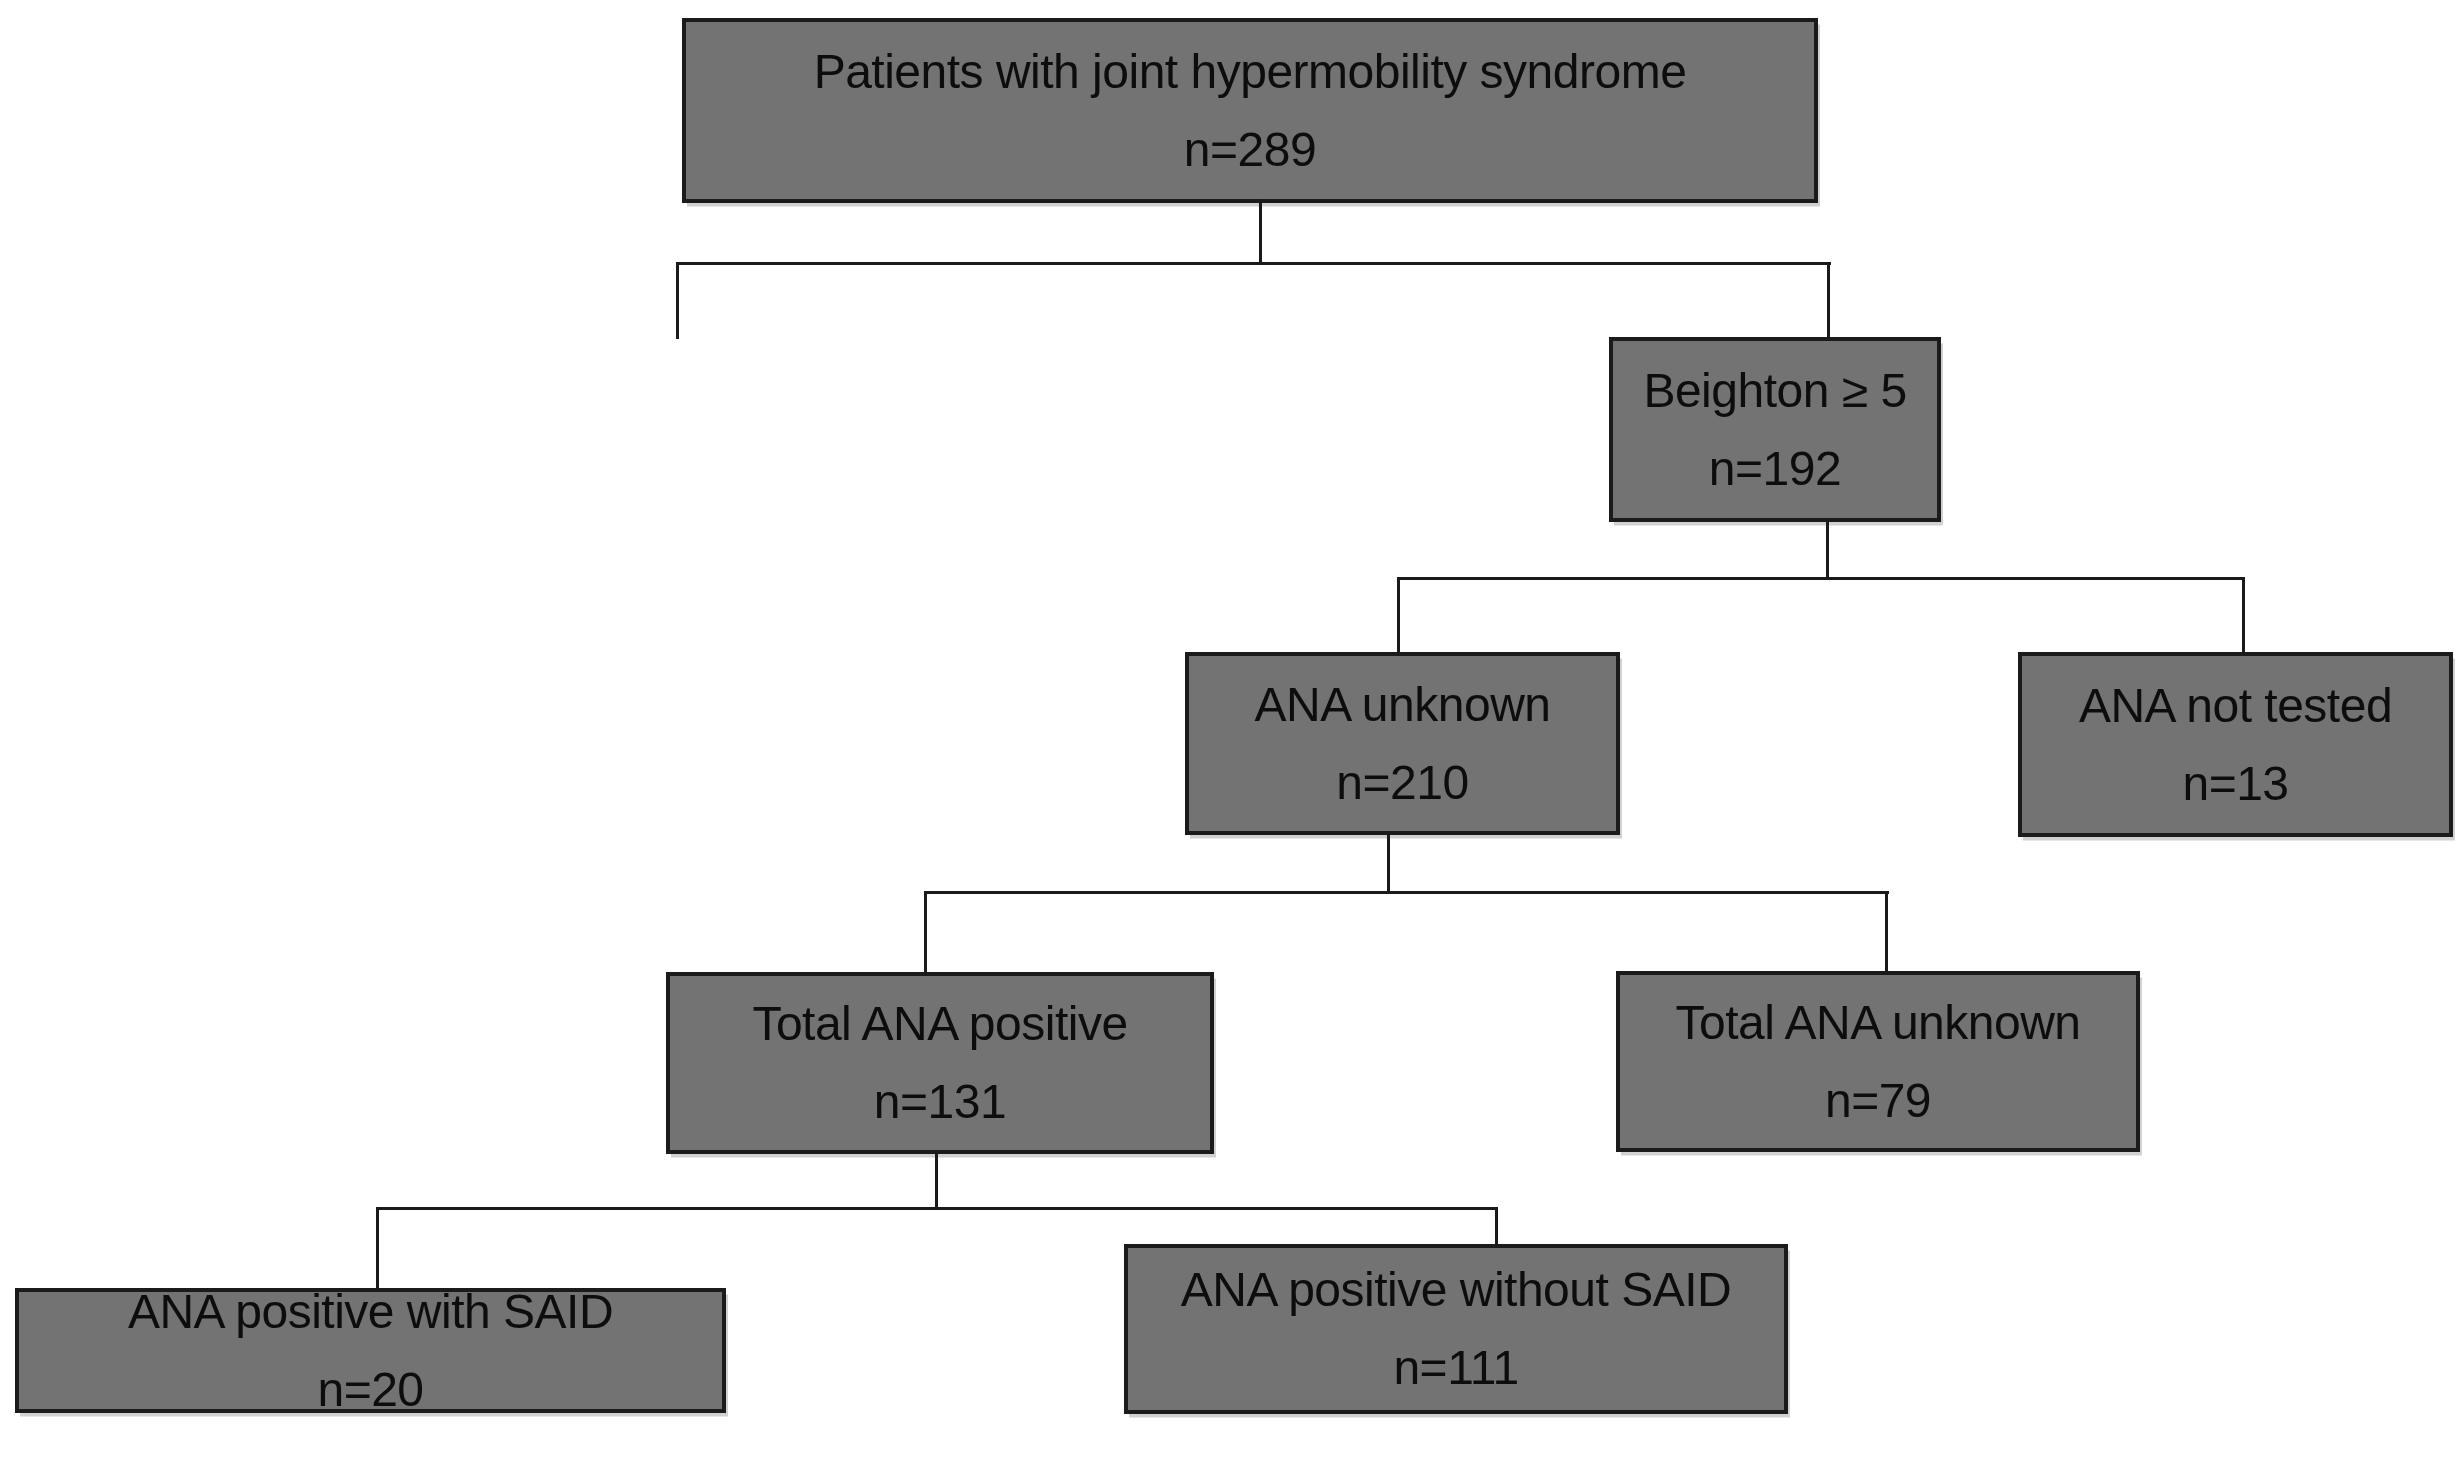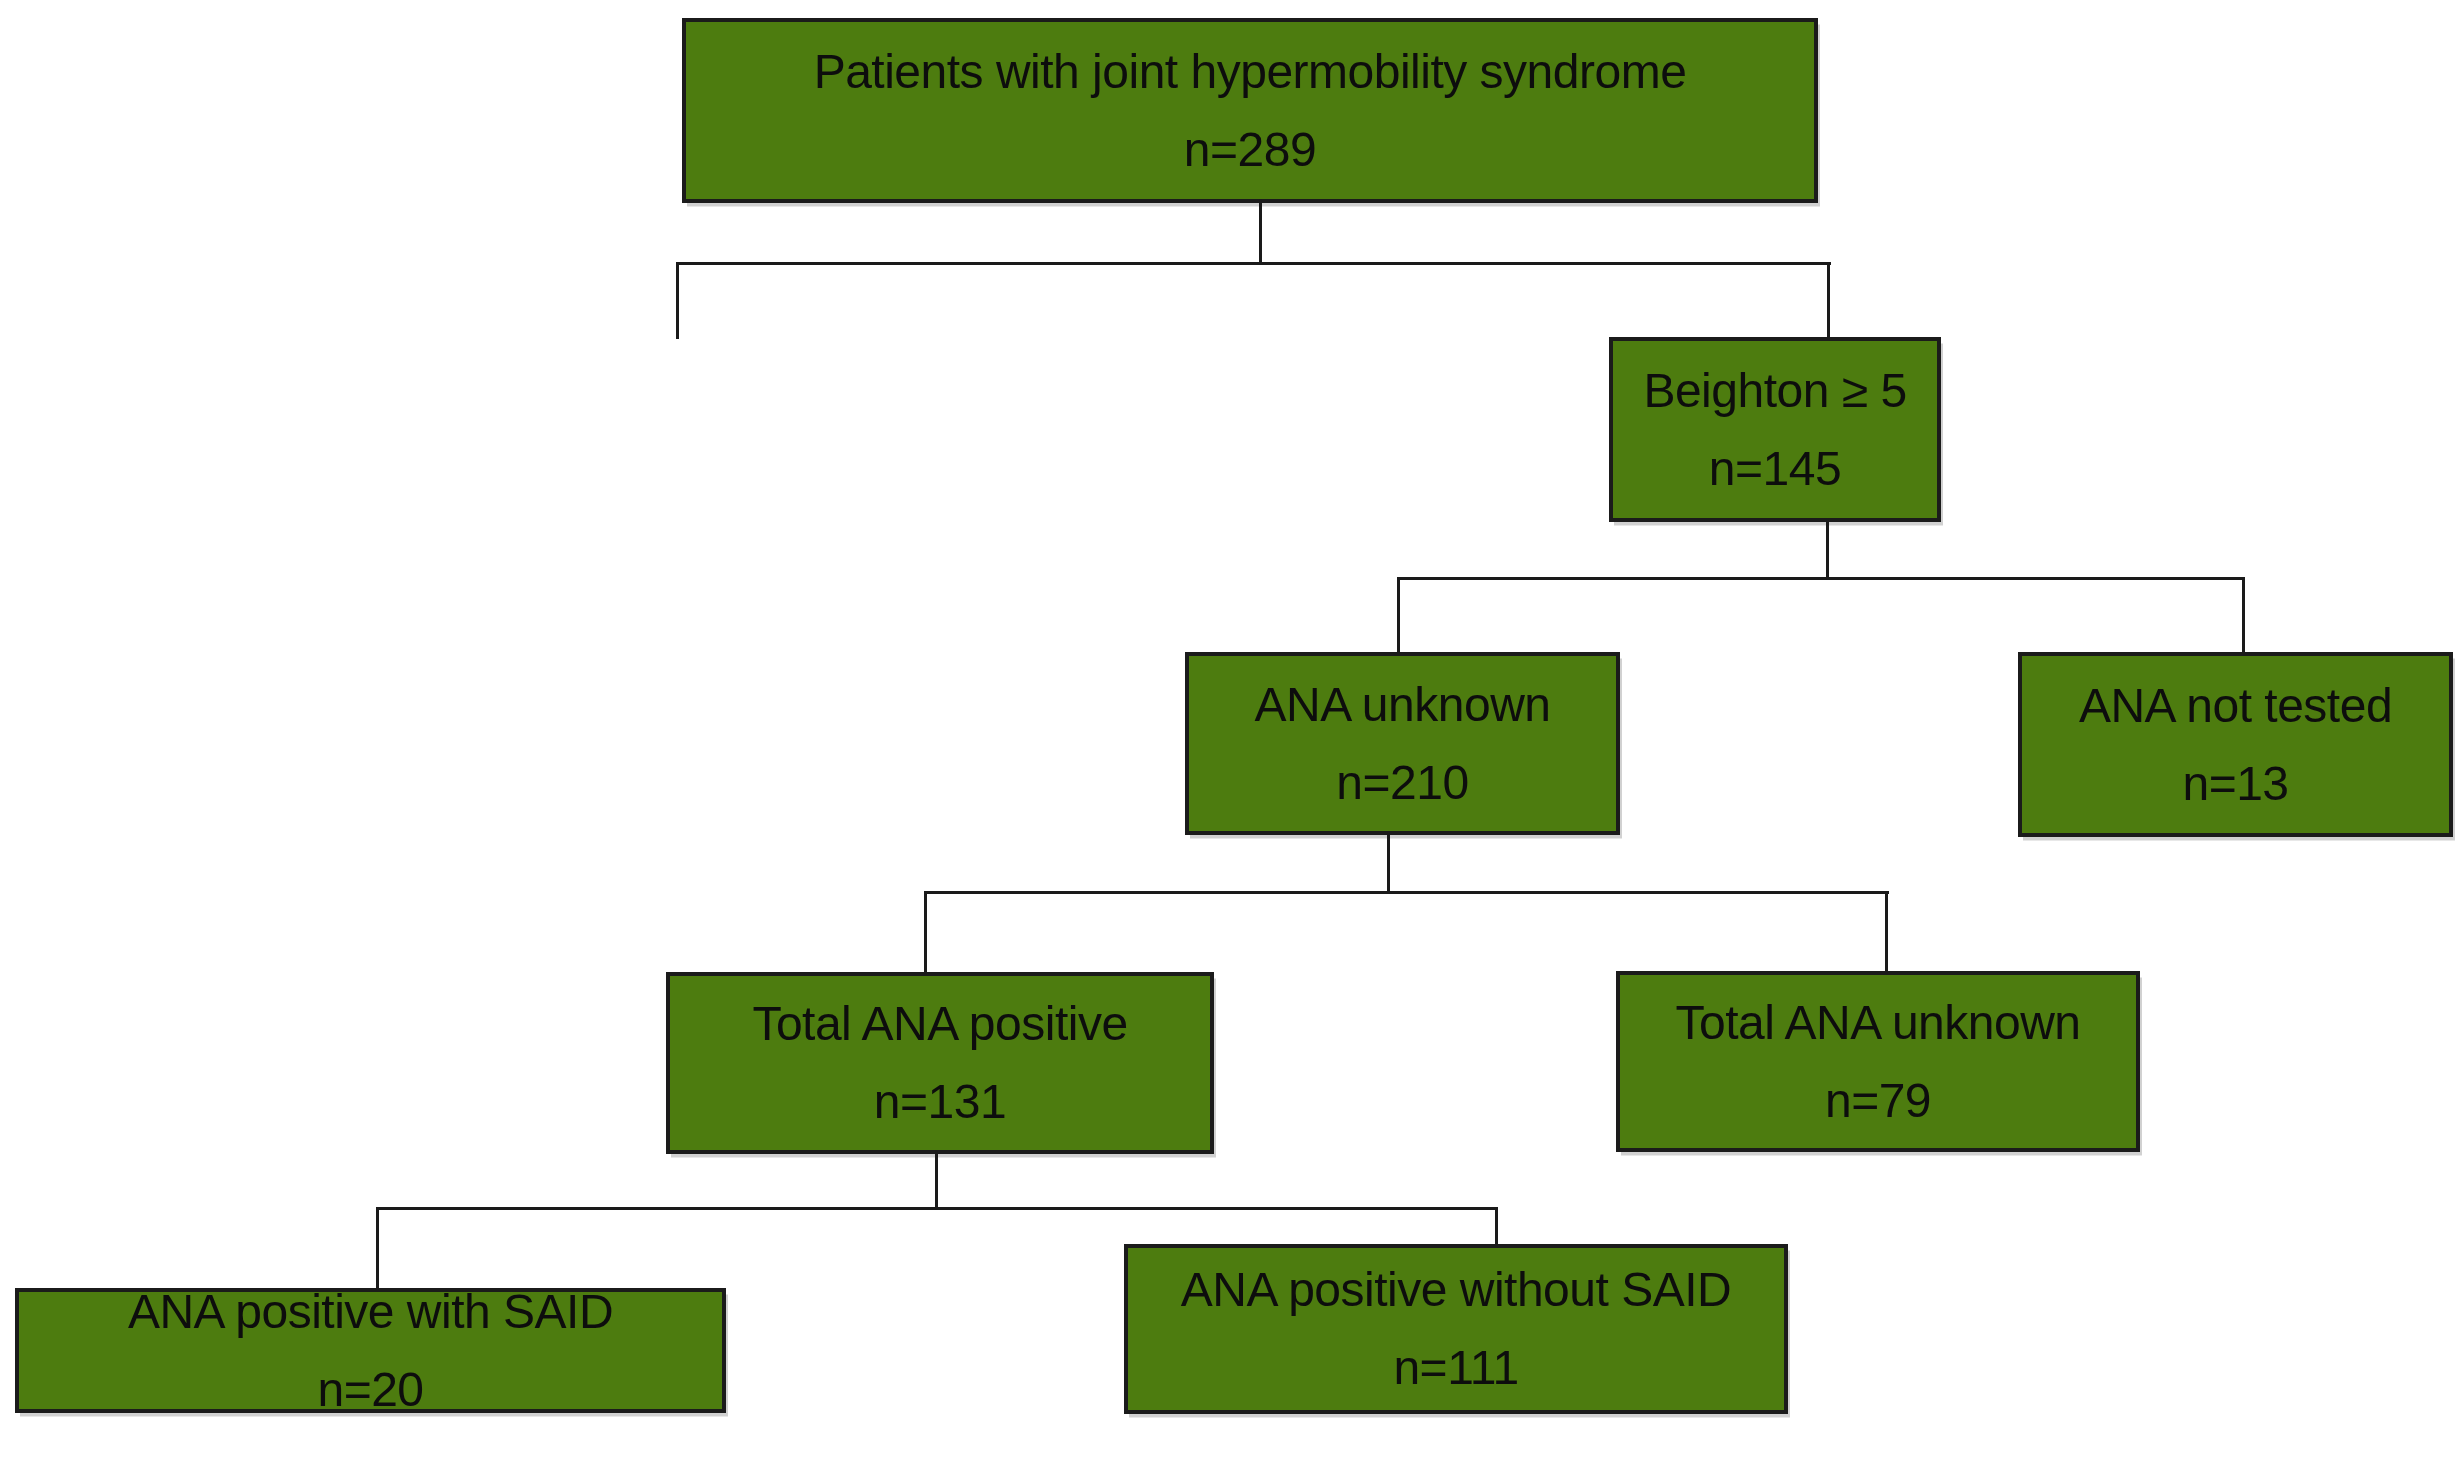--- a/index.html
+++ b/index.html
@@ -18,21 +18,21 @@
   .canvas {
     position: relative;
     width: 2462px;
     height: 1479px;
     background: var(--background);
     font-family: "Liberation Sans", "DejaVu Sans", sans-serif;
     color: var(--text-color);
   }
   .node {
     position: absolute;
-    background: #4d7c0f;
+    background: #737373;
     border: 4.5px solid var(--box-border-color);
     box-shadow: 3.5px 5px 0 -1.5px rgba(154,154,154,0.45);
     display: flex;
     flex-direction: column;
     align-items: center;
     justify-content: center;
     gap: 26px;
     text-align: center;
     padding: 5px 9px;
   }
@@ -61,21 +61,21 @@
   </div>
 
   <div class="seg v" style="left:1259px; top:199px; height:65px;"></div>
   <div class="seg h" style="left:676px; top:262px; width:1155px;"></div>
   <div class="seg v" style="left:676px; top:262px; height:77px;"></div>
   <div class="seg v" style="left:1827px; top:262px; height:78px;"></div>
 
 
   <div class="node" style="left:1609px; top:337px; width:332px; height:185px;">
     <div class="label">Beighton ≥ 5</div>
-    <div class="count">n=145</div>
+    <div class="count">n=192</div>
   </div>
 
   <div class="seg v" style="left:1826px; top:520px; height:59px;"></div>
   <div class="seg h" style="left:1397px; top:577px; width:848px;"></div>
   <div class="seg v" style="left:1397px; top:577px; height:78px;"></div>
   <div class="seg v" style="left:2242px; top:577px; height:78px;"></div>
 
   <div class="node" style="left:1185px; top:652px; width:435px; height:183px;">
     <div class="label">ANA unknown</div>
     <div class="count">n=210</div>

